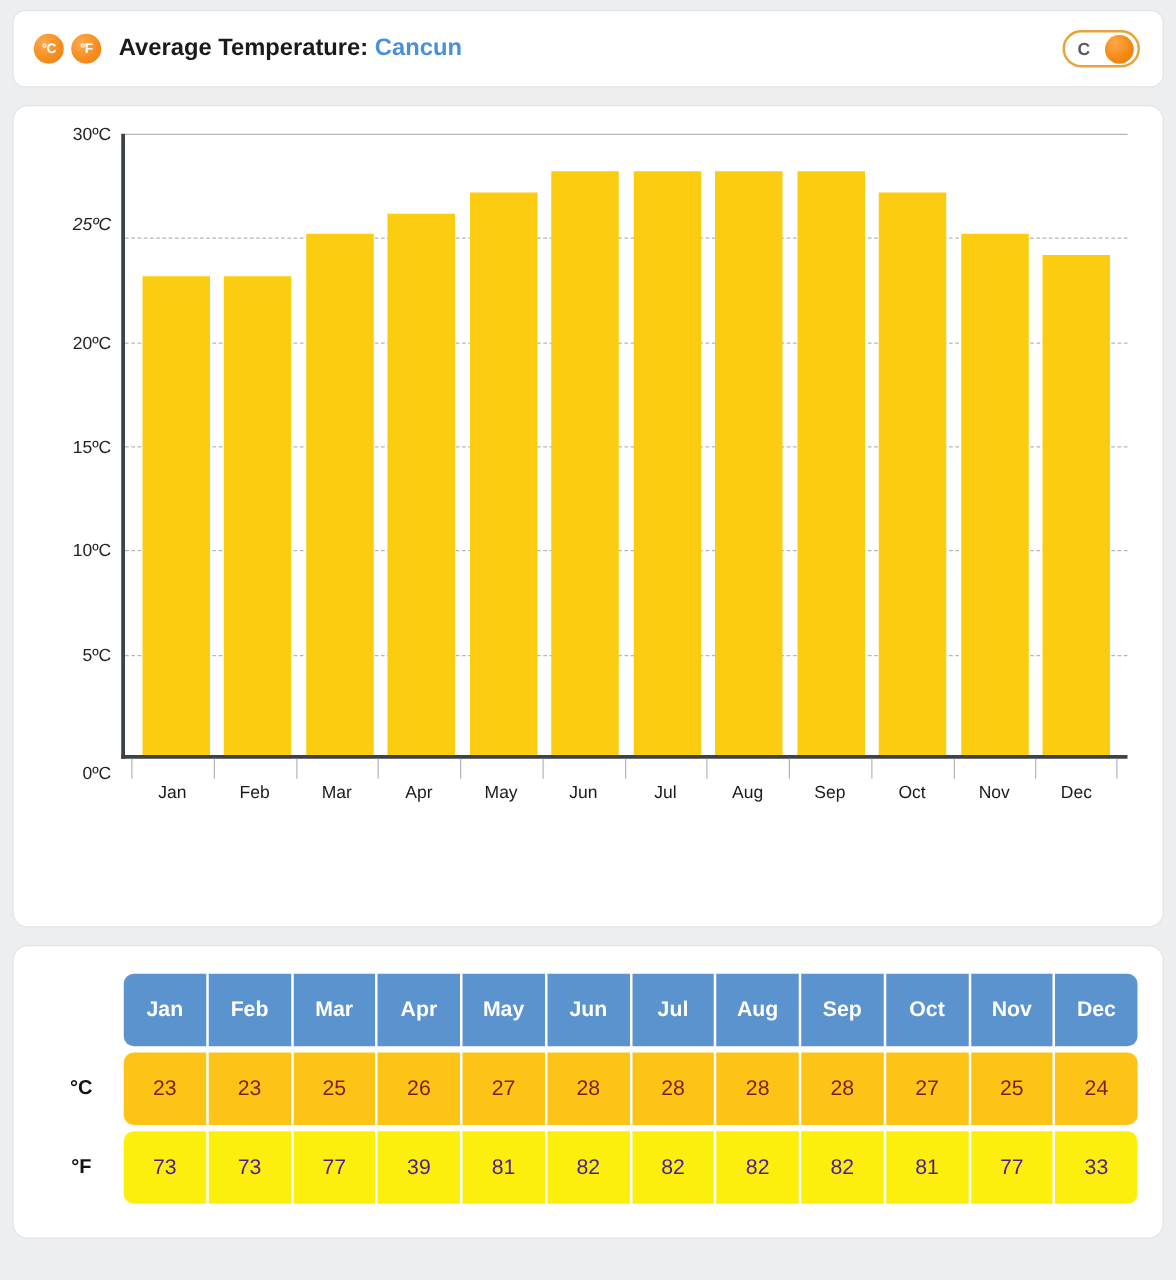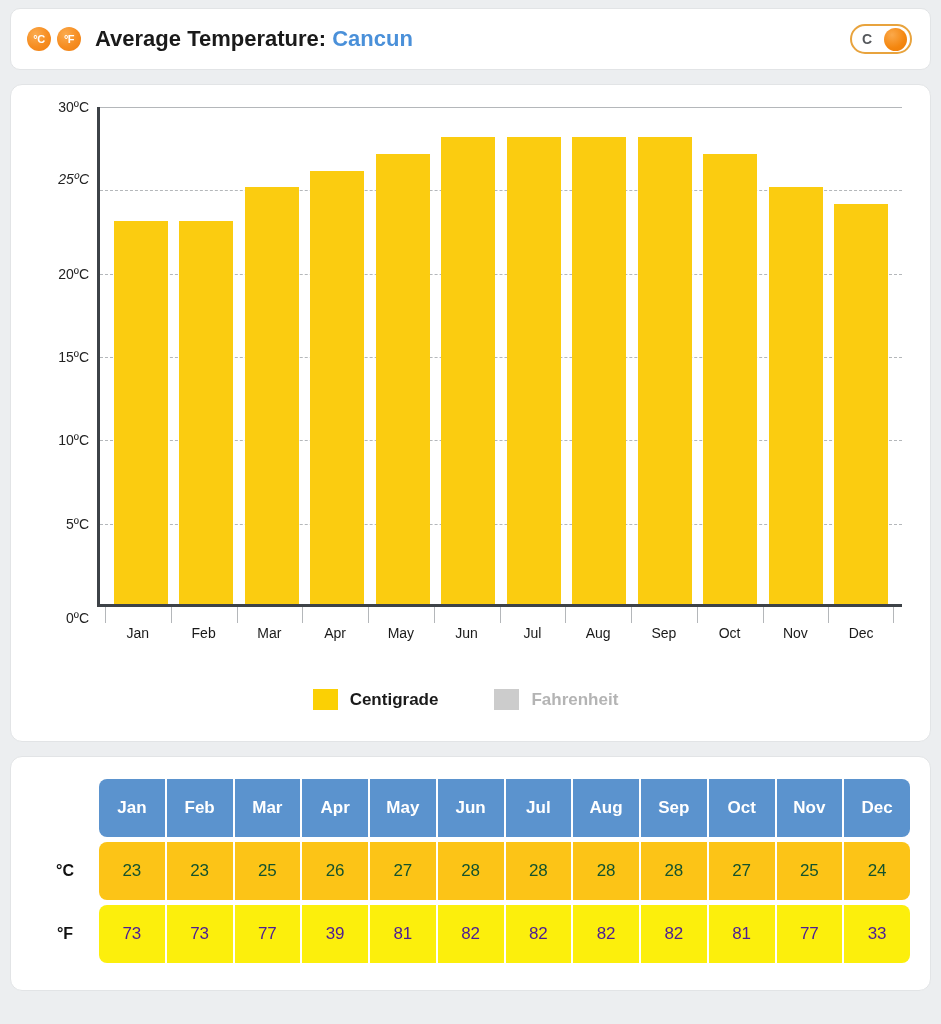--- a/index.html
+++ b/index.html
@@ -27,21 +27,21 @@
     width: 24px; height: 24px; border-radius: 50%;
     background: radial-gradient(circle at 35% 30%, #fbab4e 0%, #f68d21 55%, #ef7e10 100%);
     color: #ffffff;
     font-size: 11px; font-weight: bold;
     display: flex; align-items: center; justify-content: center;
     line-height: 1;
     letter-spacing: -0.5px;
   }
   .header-title {
     margin-left: 14px;
-    font-size: 22px;
+    font-size: 19px;
     font-weight: bold;
     color: #1a1a1a;
     white-space: nowrap;
   }
   .header-title .city { color: #4a90d9; font-weight: bold; }
 
   .toggle {
     position: absolute;
     right: 18px; top: 50%;
     transform: translateY(-50%);
@@ -157,21 +157,21 @@
   .cells { flex: 1; display: flex; gap: 2px; }
   .cell {
     flex: 1;
     height: 58px;
     display: flex; align-items: center; justify-content: center;
     font-size: 17px;
   }
   .cells .cell:first-child { border-radius: 8px 0 0 8px; }
   .cells .cell:last-child { border-radius: 0 8px 8px 0; }
   .row-head .cell { background: #5b93ce; color: #ffffff; font-weight: bold; }
-  .row-c .cell { background: #fcc417; color: #14532d; }
+  .row-c .cell { background: #fcc417; color: #7f1d1d; }
   .row-f .cell { background: #fcef0c; color: #4c1d95; }
 </style>
 </head>
 <body>
 
 <div class="page">
 
   <div class="header-card">
     <div class="unit-icons">
       <div class="unit-badge">°C</div>
@@ -269,30 +269,20 @@
           <div class="xlabel">Jun</div>
           <div class="xlabel">Jul</div>
           <div class="xlabel">Aug</div>
           <div class="xlabel">Sep</div>
           <div class="xlabel">Oct</div>
           <div class="xlabel">Nov</div>
           <div class="xlabel">Dec</div>
         </div>
     </div>
 
-    <div class="legend">
-      <div class="legend-item">
-        <span class="legend-swatch c"></span>
-        <span class="legend-text c">Centigrade</span>
-      </div>
-      <div class="legend-item">
-        <span class="legend-swatch f"></span>
-        <span class="legend-text f">Fahrenheit</span>
-      </div>
-    </div>
   </div>
 
   <div class="table-card">
     <div class="trow row-head">
       <div class="row-label"></div>
       <div class="cells" id="row-months">
           <div class="cell">Jan</div>
           <div class="cell">Feb</div>
           <div class="cell">Mar</div>
           <div class="cell">Apr</div>

